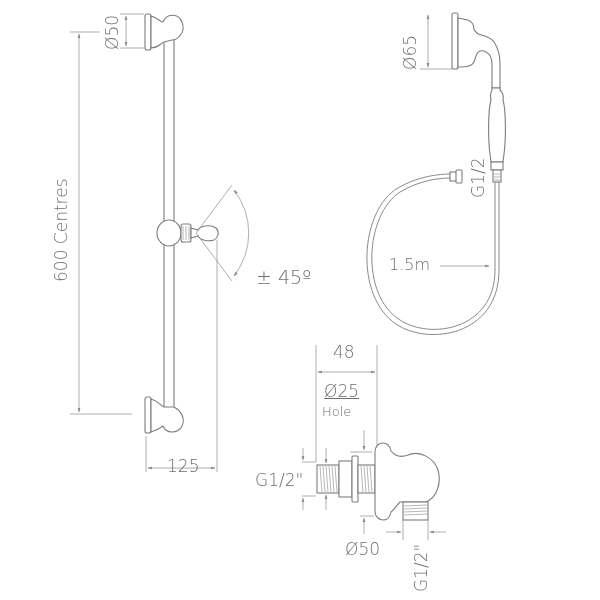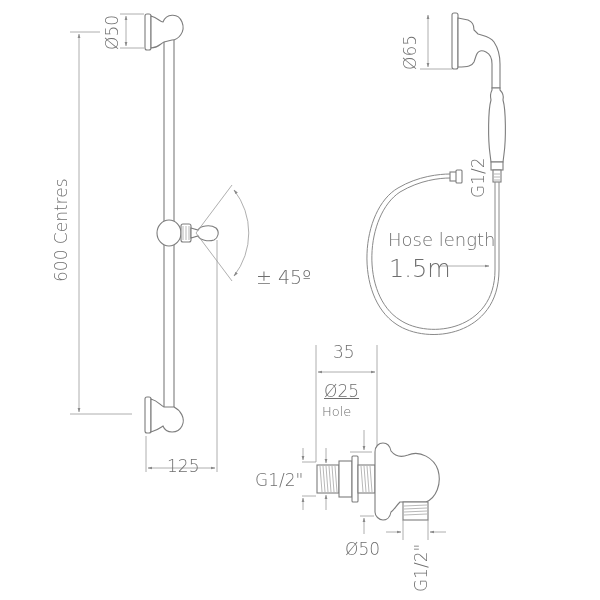--- a/index.html
+++ b/index.html
@@ -155,24 +155,23 @@
   <div class="lbl rot" style="left:53px; top:282px; font-size:17px; transform: rotate(-90deg);">600 Centres</div>
 
   <div class="lbl" style="left:167px; top:458px; font-size:17px;">125</div>
 
   <div class="lbl" style="left:256px; top:220px; font-size:19px;margin-top:48px;">± 45º</div>
 
   <div class="lbl rot" style="left:402px; top:70px; font-size:17px; transform: rotate(-90deg);">Ø65</div>
 
   <div class="lbl rot" style="left:470px; top:198px; font-size:17px; transform: rotate(-90deg);">G1/2</div>
 
-  <div class="lbl" style="left:388px; top:231px; font-size:18px;">Hose length</div>
-  <div class="lbl" style="left:389px; top:257px; font-size:24px;">1.5m</div>
+  <div class="lbl" style="left:389px; top:257px; font-size:16px;">1.5m</div>
 
-  <div class="lbl" style="left:333px; top:344px; font-size:17px;">35</div>
+  <div class="lbl" style="left:333px; top:344px; font-size:17px;">48</div>
 
   <div class="lbl" style="left:324px; top:383px; font-size:17px;text-decoration:underline;">Ø25</div>
   <div class="lbl" style="left:322px; top:405px; font-size:13px;">Hole</div>
 
   <div class="lbl" style="left:255px; top:472px; font-size:17px;">G1/2"</div>
 
   <div class="lbl" style="left:345px; top:541px; font-size:17px;">Ø50</div>
 
   <div class="lbl rot" style="left:413px; top:592px; font-size:17px; transform: rotate(-90deg);">G1/2"</div>
 </div>

